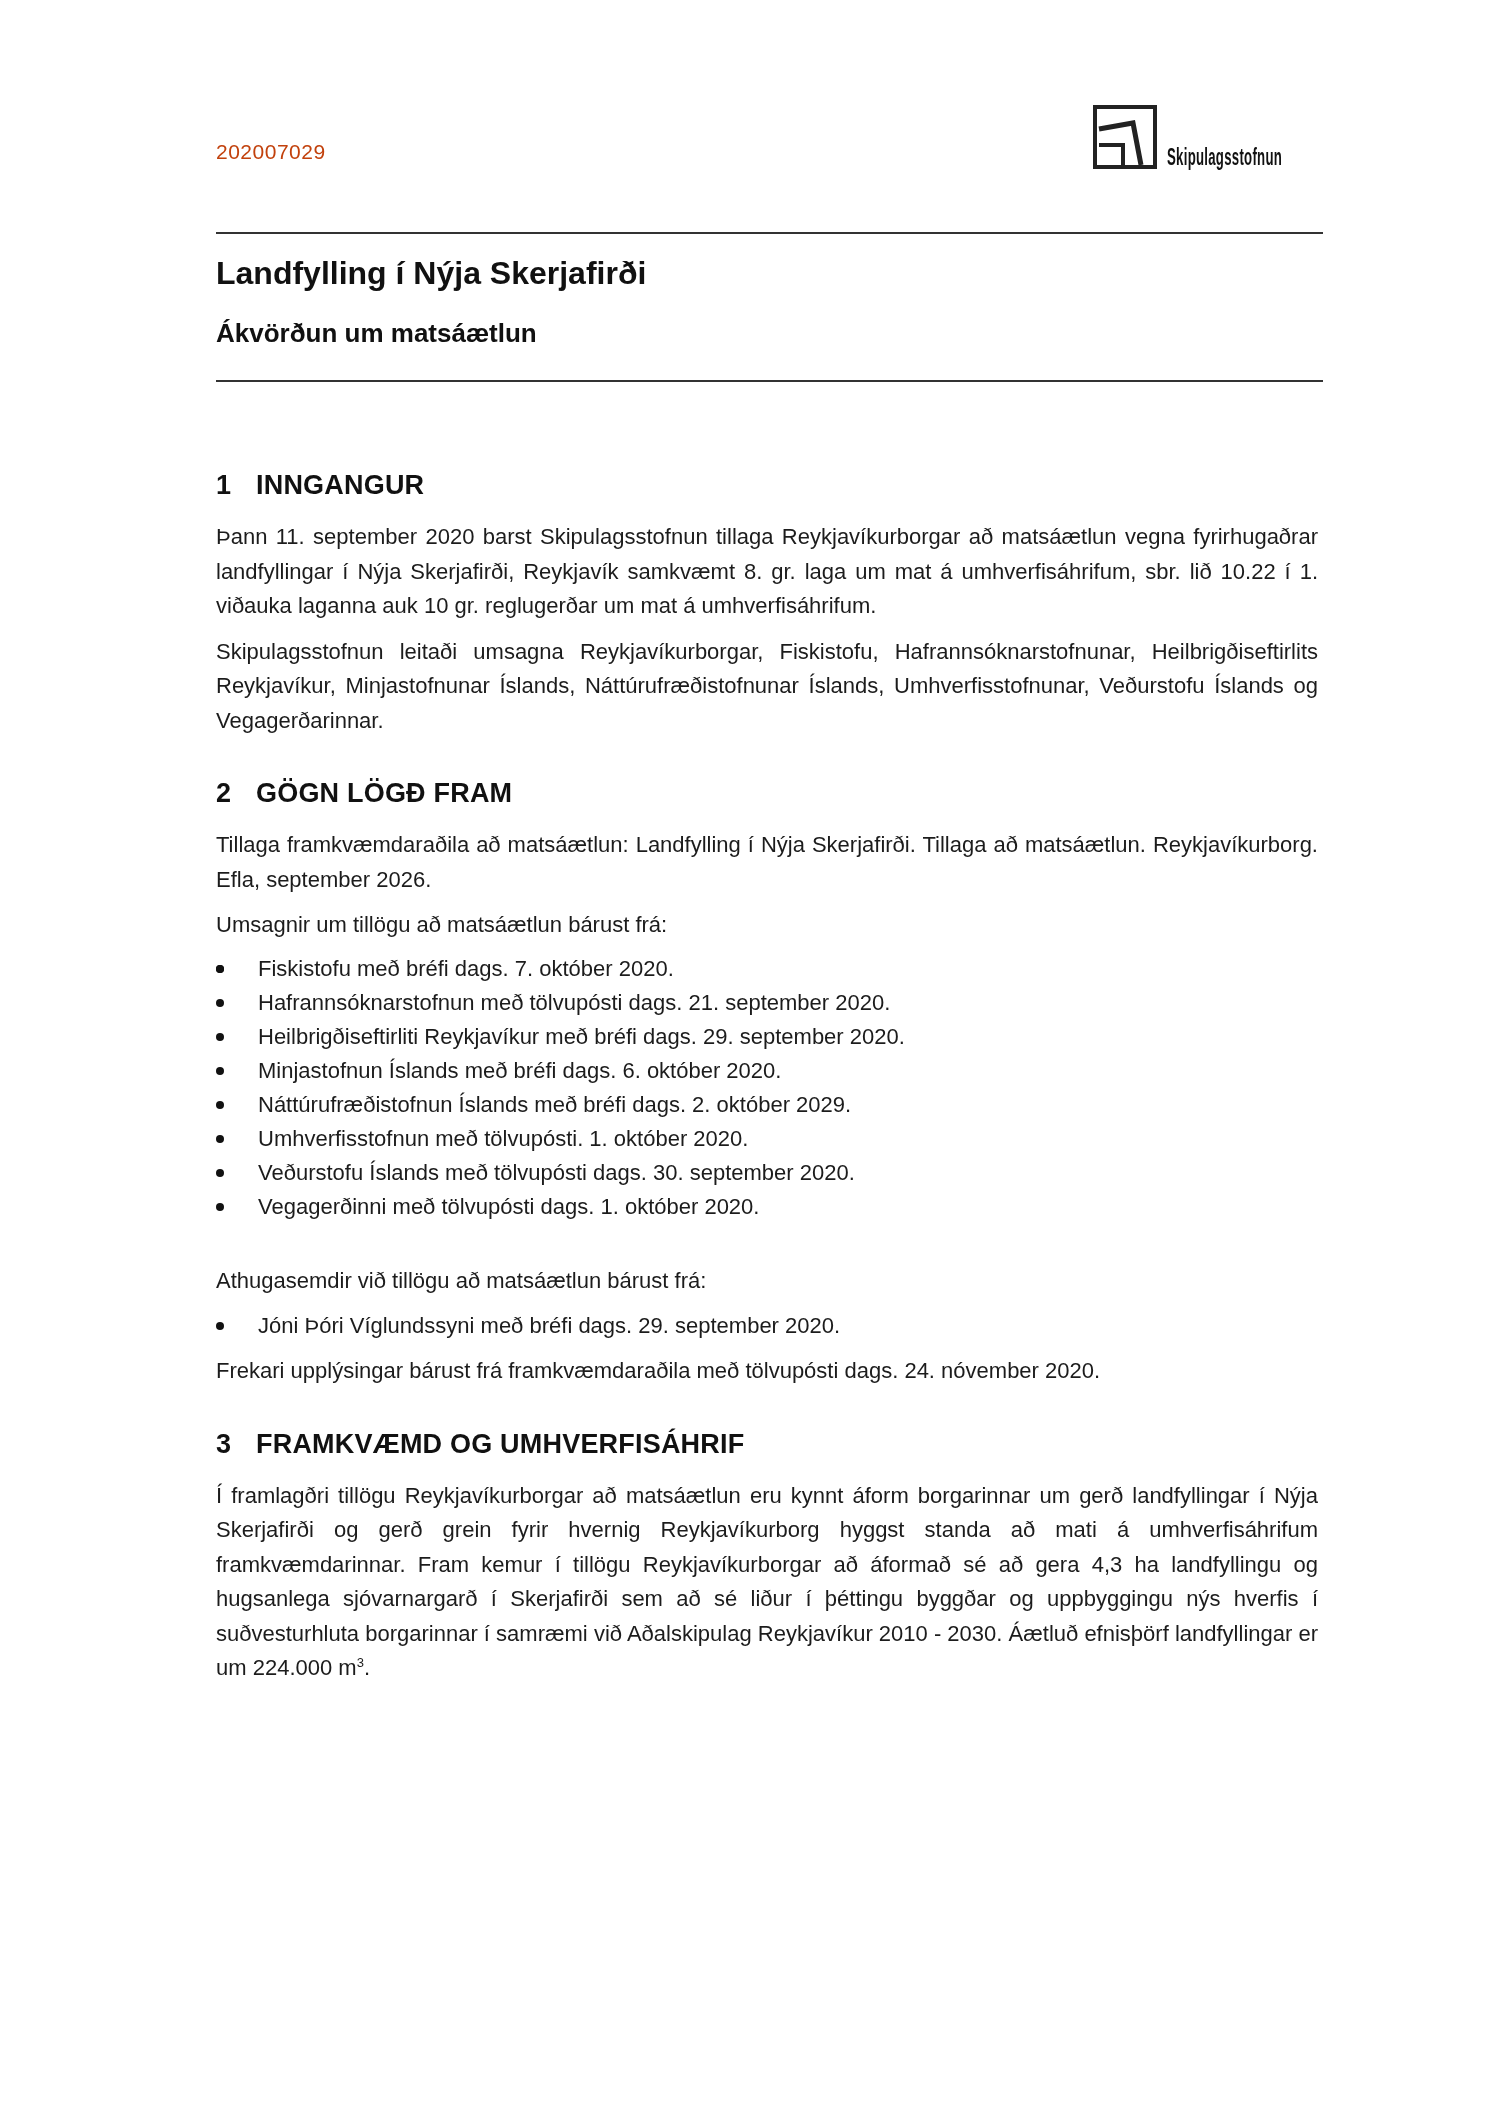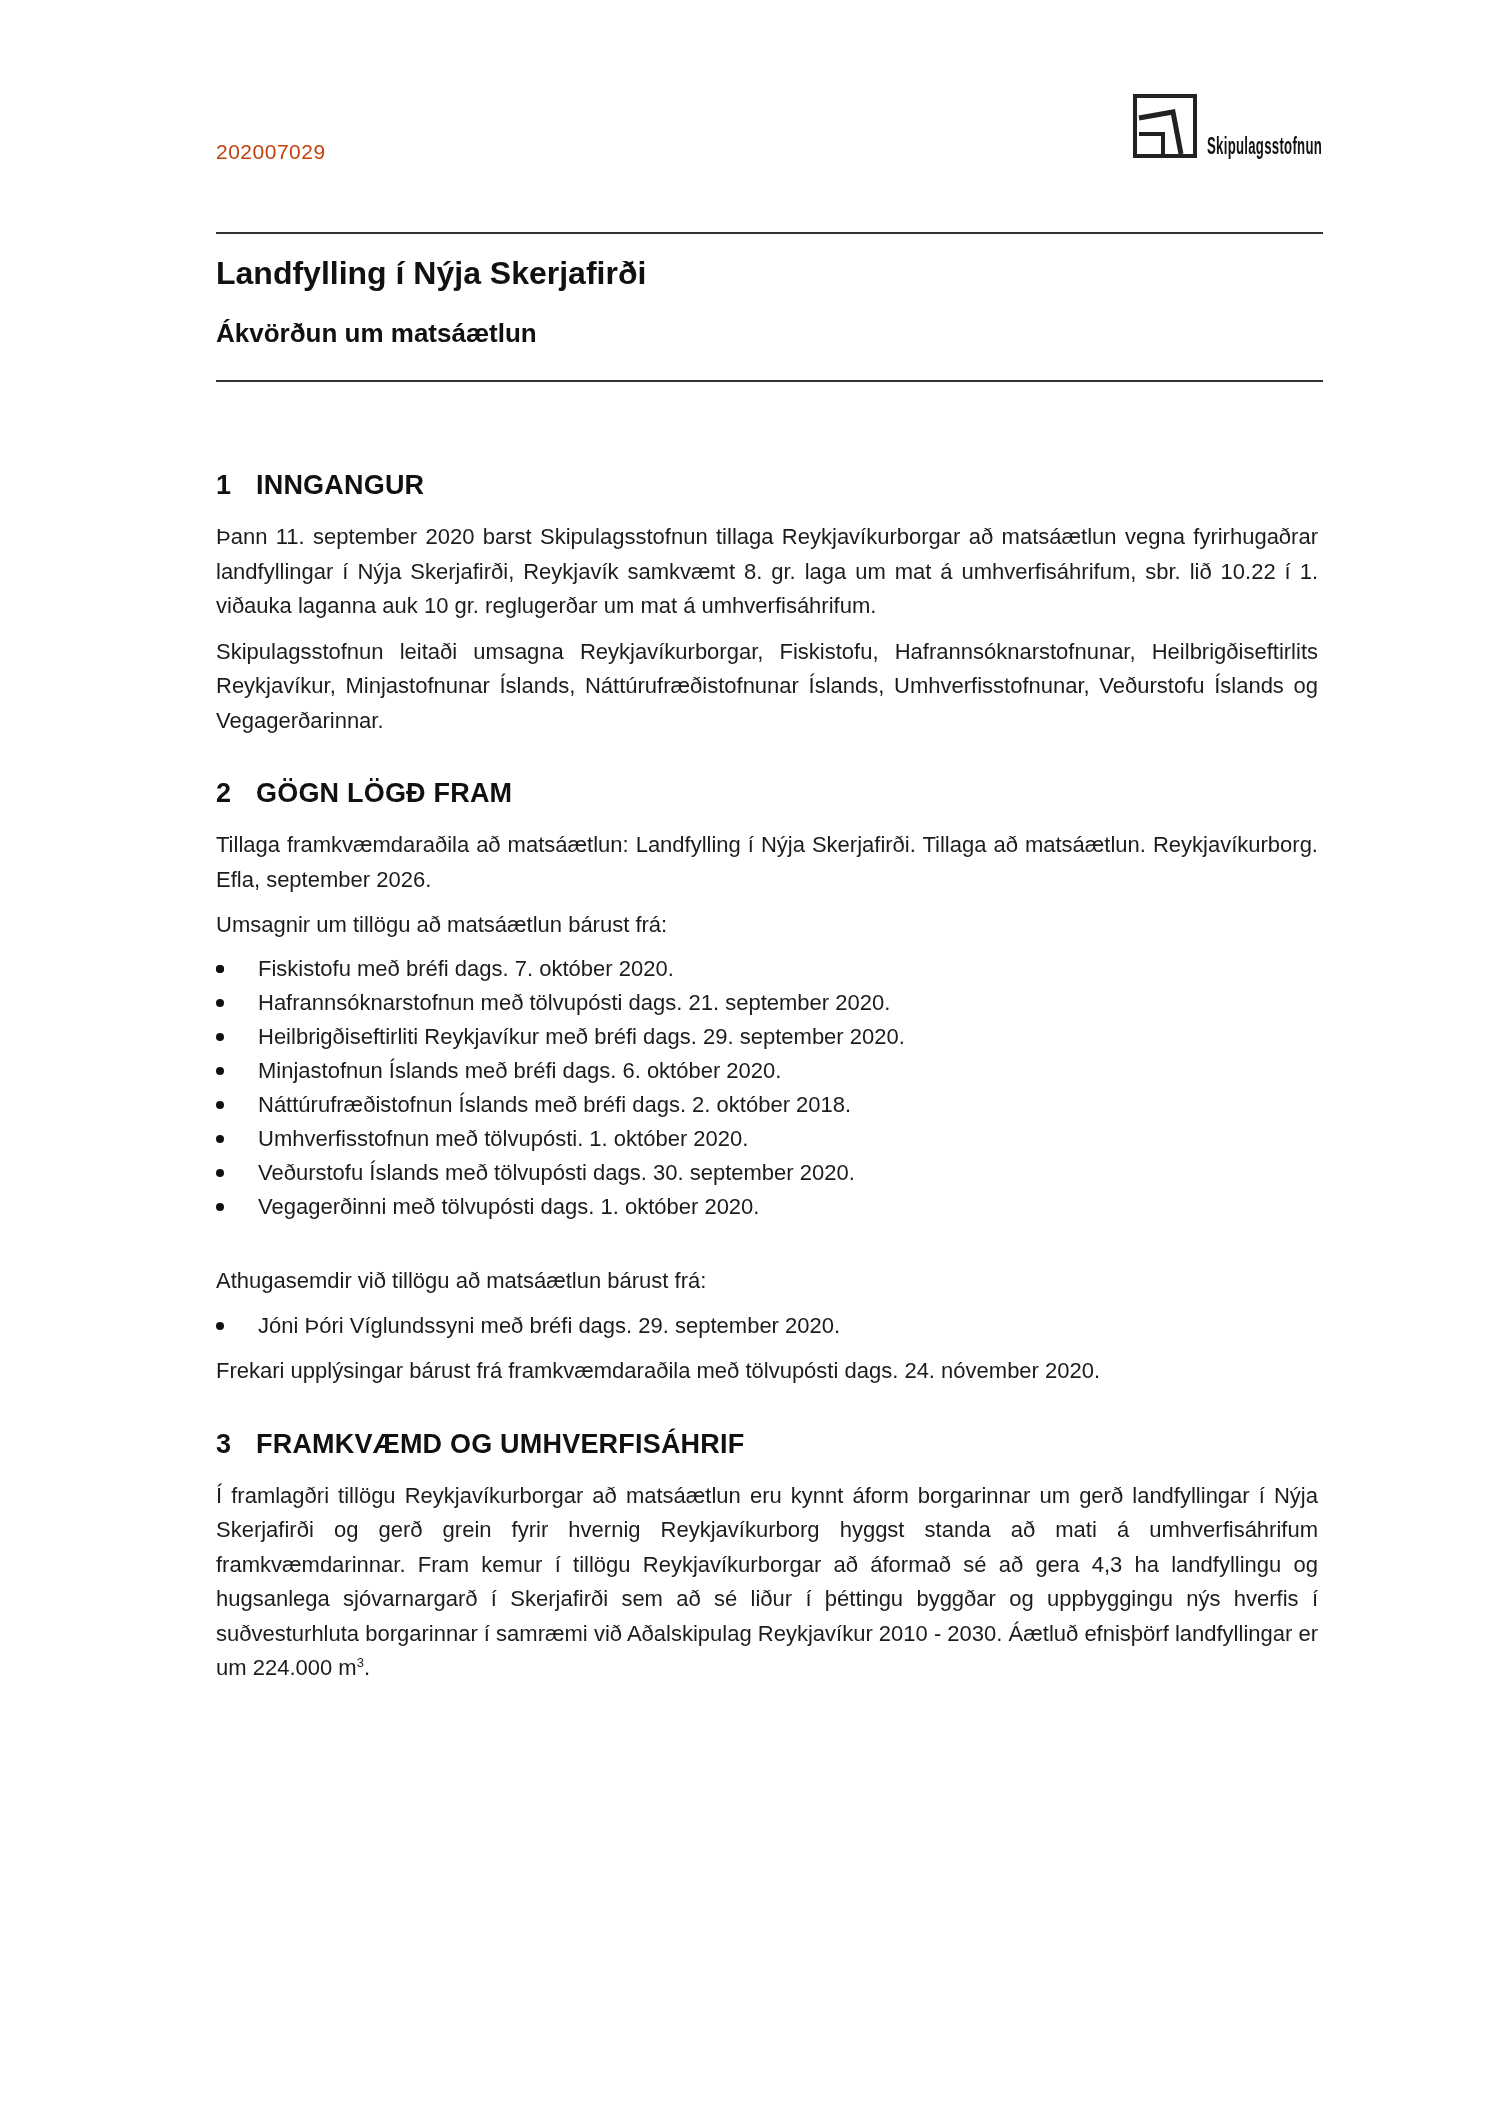--- a/index.html
+++ b/index.html
@@ -4,21 +4,21 @@
 <style>
   html, body { margin: 0; padding: 0; background: #ffffff; }
   body {
     width: 1500px; height: 2122px; position: relative; overflow: hidden;
     font-family: "Liberation Sans", "DejaVu Sans", sans-serif;
     color: #1a1a1a;
   }
   .abs { position: absolute; }
   .doc-number { left: 216px; top: 140px; font-size: 21px; letter-spacing: 0.5px; color: #c2410c; }
 
-  .logo { left: 1093px; top: 94px; width: 215px; height: 68px; margin-left: 40px; }
+  .logo { left: 1093px; top: 105px; width: 215px; height: 68px; }
   .logo-box { position: absolute; left: 0; top: 0; width: 64px; height: 64px; }
   .logo-text {
     position: absolute; left: 74px; top: 38px; font-size: 24px; font-weight: bold;
     transform: scaleX(0.55); transform-origin: left top; letter-spacing: 0.5px;
     font-family: "Liberation Sans Narrow", "Liberation Sans", sans-serif; color: #111;
   }
 
   .rule { left: 216px; width: 1107px; height: 0; border-top: 2px solid #333; }
   .rule.top { top: 232px; }
   .rule.bottom { top: 380px; }
@@ -89,21 +89,21 @@
     <p class="body">Tillaga framkvæmdaraðila að matsáætlun: Landfylling í Nýja Skerjafirði. Tillaga að matsáætlun. Reykjavíkurborg. Efla, september 2026.</p>
     <div class="sp-p"></div>
     <p class="body">Umsagnir um tillögu að matsáætlun bárust frá:</p>
     <div style="height:9px"></div>
     <ul class="list">
       <li><span class="bullet"></span></li>
       <li><span class="bullet"></span><span>Fiskistofu með bréfi dags. 7. október 2020.</span></li>
       <li><span class="bullet"></span><span>Hafrannsóknarstofnun með tölvupósti dags. 21. september 2020.</span></li>
       <li><span class="bullet"></span><span>Heilbrigðiseftirliti Reykjavíkur með bréfi dags. 29. september 2020.</span></li>
       <li><span class="bullet"></span><span>Minjastofnun Íslands með bréfi dags. 6. október 2020.</span></li>
-      <li><span class="bullet"></span><span>Náttúrufræðistofnun Íslands með bréfi dags. 2. október 2018.</span></li>
+      <li><span class="bullet"></span><span>Náttúrufræðistofnun Íslands með bréfi dags. 2. október 2029.</span></li>
       <li><span class="bullet"></span><span>Umhverfisstofnun með tölvupósti. 1. október 2020.</span></li>
       <li><span class="bullet"></span><span>Veðurstofu Íslands með tölvupósti dags. 30. september 2020.</span></li>
       <li><span class="bullet"></span><span>Vegagerðinni með tölvupósti dags. 1. október 2020.</span></li>
     </ul>
     <div style="height:40px"></div>
     <p class="body">Athugasemdir við tillögu að matsáætlun bárust frá:</p>
     <div style="height:11px"></div>
     <ul class="list">
       <li><span class="bullet"></span><span>Jóni Þóri Víglundssyni með bréfi dags. 29. september 2020.</span></li>
     </ul>

